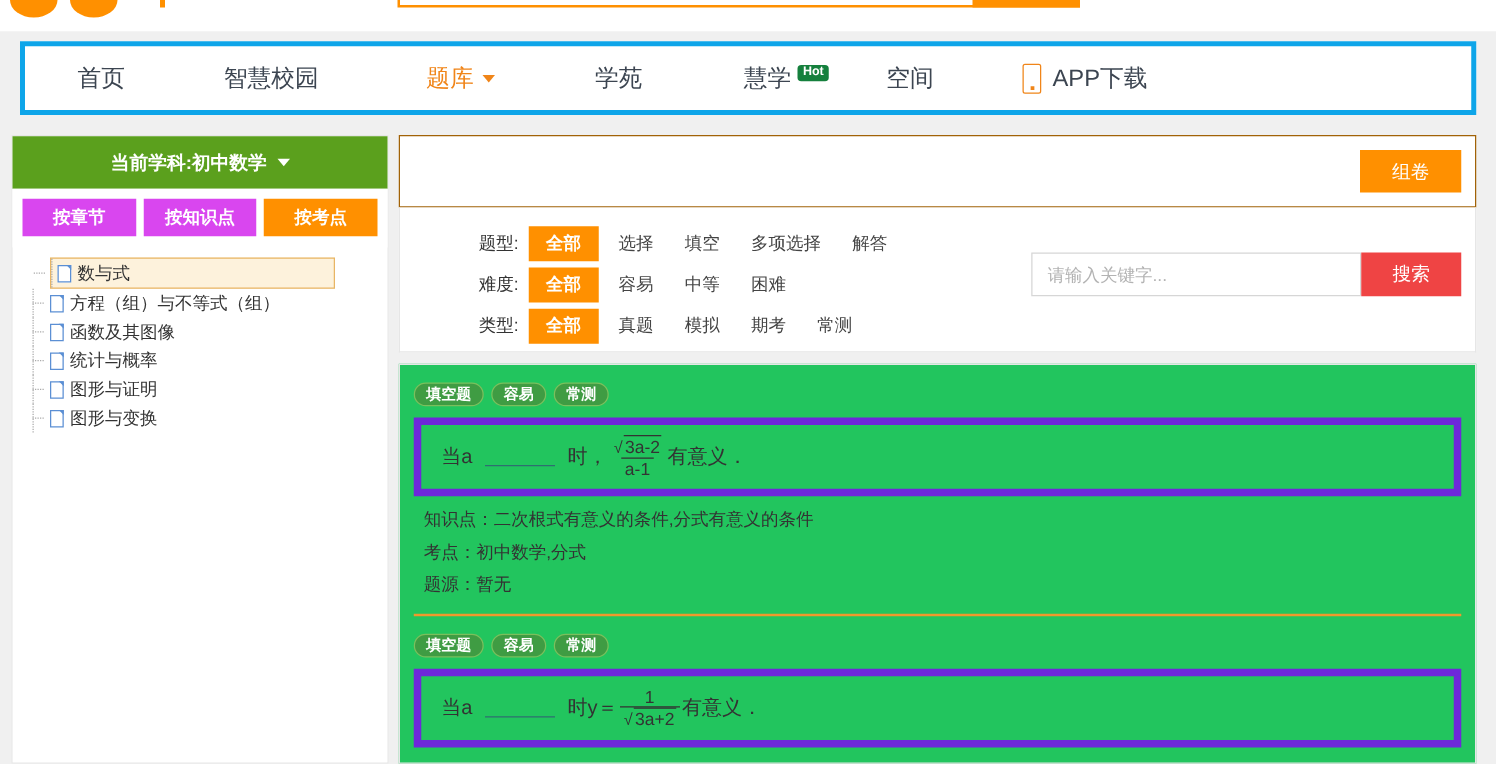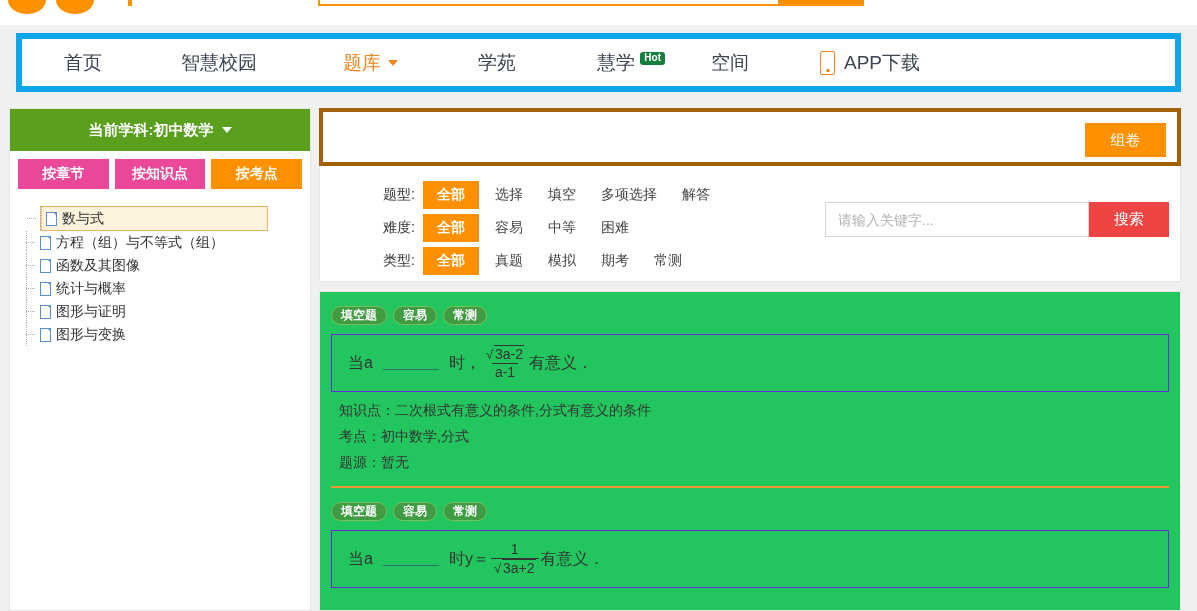--- a/index.html
+++ b/index.html
@@ -35,21 +35,21 @@
   .top-search-btn {
     position: absolute; left: 778px; top: -26px;
     width: 86px; height: 32px; background: #ff9000;
   }
 
   
   .navbar {
     position: absolute; top: 33px; left: 16px;
     width: 1165px; height: 59px;
     background: #ffffff;
-    border: 6px solid #0ea5e9;
+    border: 4px solid #0ea5e9;
     display: flex; align-items: center;
   }
   .nav-item {
     position: relative;
     font-size: 19px; color: #3c4551;
     padding: 0 8px;
     display: flex; align-items: center;
     white-space: nowrap;
     cursor: pointer;
   }
@@ -103,21 +103,21 @@
     border-right: 5px solid transparent;
     border-top: 6px solid #ffffff;
   }
   .tab-row {
     display: flex; gap: 6px;
     padding: 8px 8px 9px 8px;
     background: #fff;
   }
   .tab-btn {
     flex: 1; height: 30px;
-    background: #ec4899; color: #fff;
+    background: #d946ef; color: #fff;
     font-size: 14px; font-weight: bold;
     display: flex; align-items: center; justify-content: center;
     cursor: pointer;
   }
   .tab-btn.active { background: #ff9000; }
   .tree { padding: 8px 0 0 16px; }
   .tree-item {
     position: relative;
     height: 23px;
     margin-bottom: 0px;
@@ -155,21 +155,21 @@
     padding-left: 5px;
     width: 228px;
     height: 25px;
   }
   .tree-item.selected .dash { left: -14px; }
 
   
   .content { position: absolute; left: 319px; top: 108px; width: 862px; }
 
   .panel-top {
-    background: #fff; border: 4px solid #a16207;
+    background: #fff; border: 1px solid #a16207;
     height: 58px; position: relative;
   }
   .compose-btn {
     position: absolute; right: 11px; top: 11px;
     width: 81px; height: 34px;
     background: #ff9000; color: #fff;
     font-size: 15px;
     display: flex; align-items: center; justify-content: center;
     cursor: pointer;
   }
@@ -231,21 +231,21 @@
   .tag {
     background: #3f9c43; color: #fff;
     border: 1px solid #7bbf5c;
     border-radius: 10px;
     font-size: 12px; font-weight: bold;
     padding: 2px 9px 3px 9px;
     line-height: 1;
     white-space: nowrap;
   }
   .q-box {
-    border: 1px solid #6d28d9;
+    border: 6px solid #6d28d9;
     min-height: 58px;
     display: flex; align-items: center;
     padding: 8px 16px;
   }
   .q-text {
     font-size: 16px; color: #333;
     display: flex; align-items: center;
     white-space: nowrap;
     line-height: 1.1;
   }

